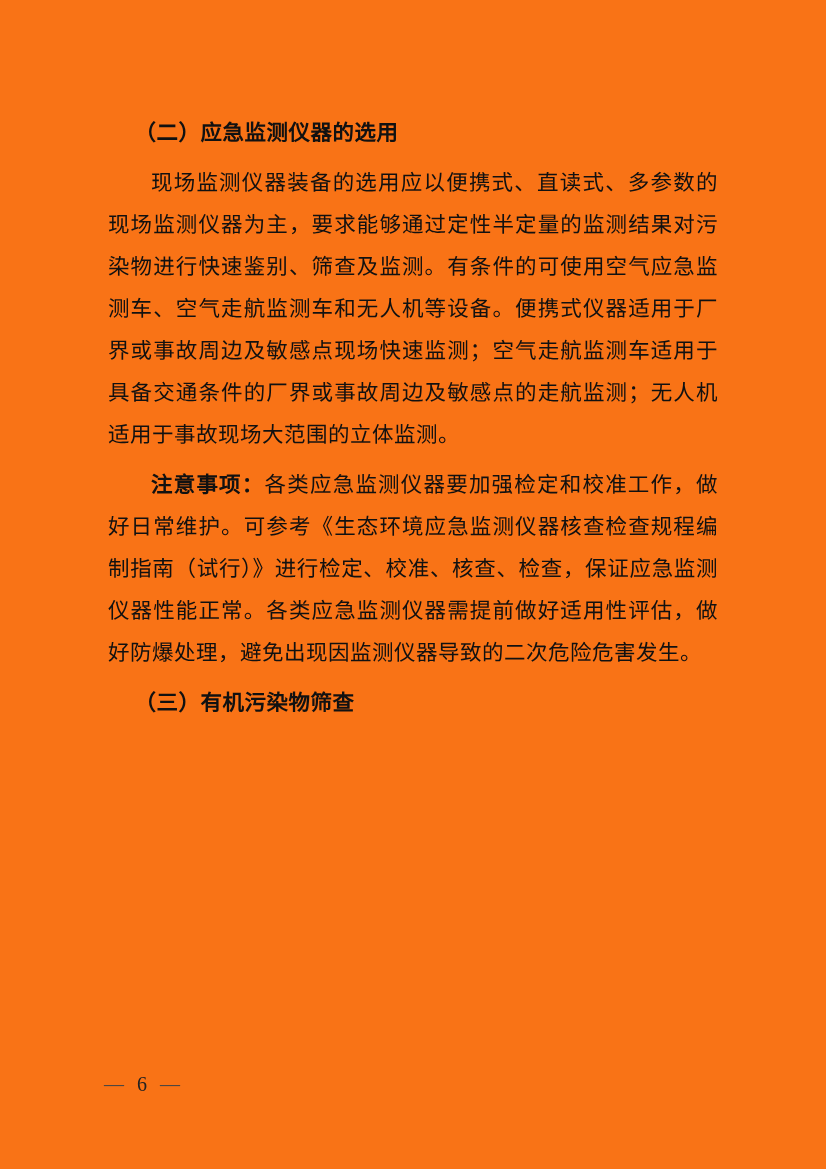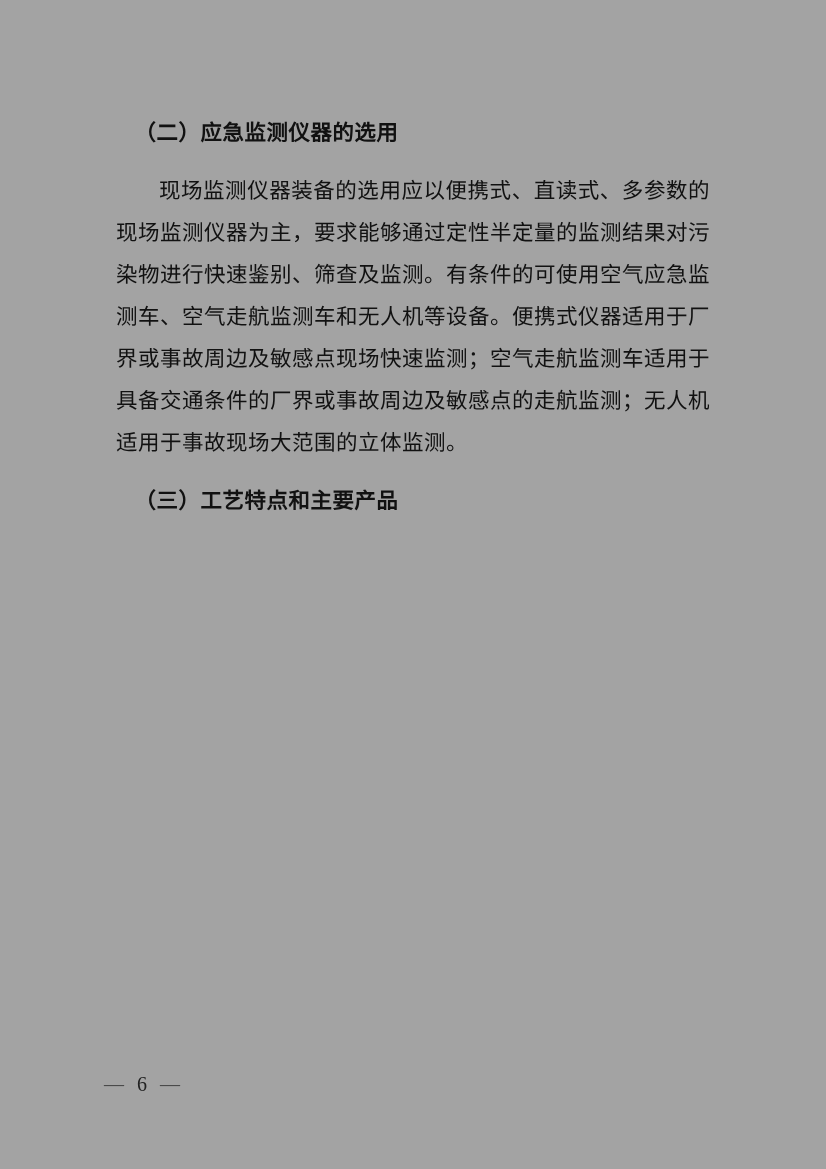--- a/index.html
+++ b/index.html
@@ -14,40 +14,40 @@
     font-family: "Liberation Serif", "DejaVu Serif", serif;
     color: #111111;
     overflow: hidden;
   }
   .page {
     position: absolute;
     top: 0;
     left: 0;
     width: 826px;
     height: 1169px;
-    background: #a3a3a3;
+    background: #f97316;
   }
   .content {
     position: absolute;
     top: 112px;
     left: 100px;
     width: 626px;
     font-size: 21.5px;
     line-height: 42px;
   }
   .section-heading {
     margin: 0;
     font-size: 21.5px;
     font-weight: bold;
     text-indent: 1.6em;
     line-height: 42px;
     letter-spacing: 0.5px;
   }
   .para {
-    margin: 16px;
+    margin: 8px;
     text-indent: 2em;
     text-align: justify;
     text-justify: inter-character;
     letter-spacing: 0.5px;
   }
   .para .lead {
     font-weight: bold;
   }
   .footer {
     position: absolute;
@@ -73,22 +73,23 @@
 
 <div class="page">
 
   <div class="content">
 
     <h2 class="section-heading">（二）应急监测仪器的选用</h2>
 
     <p class="para"><span>现场监测仪器装备的选用应以便携式、直读式、多参数的现场监测仪器为主，要求能够通过定性半定量的监测结果对污染物进行快速鉴别、筛查及监测。有条件的可使用空气应急监测车、空气走航监测车和无人机等设备。便携式仪器适用于厂界或事故周边及敏感点现场快速监测；空气走航监测车适用于具备交通条件的厂界或事故周边及敏感点的走航监测；无人机适用于事故现场大范围的立体监测。</span></p>
 
 
+    <p class="para"><strong class="lead">注意事项：</strong><span>各类应急监测仪器要加强检定和校准工作，做好日常维护。可参考《生态环境应急监测仪器核查检查规程编制指南（试行）》进行检定、校准、核查、检查，保证应急监测仪器性能正常。各类应急监测仪器需提前做好适用性评估，做好防爆处理，避免出现因监测仪器导致的二次危险危害发生。</span></p>
 
-    <h2 class="section-heading">（三）工艺特点和主要产品</h2>
+    <h2 class="section-heading">（三）有机污染物筛查</h2>
 
 
   </div>
 
   <div class="footer">
     <span class="dash">—</span>
     <span class="num">6</span>
     <span class="dash">—</span>
   </div>
 

